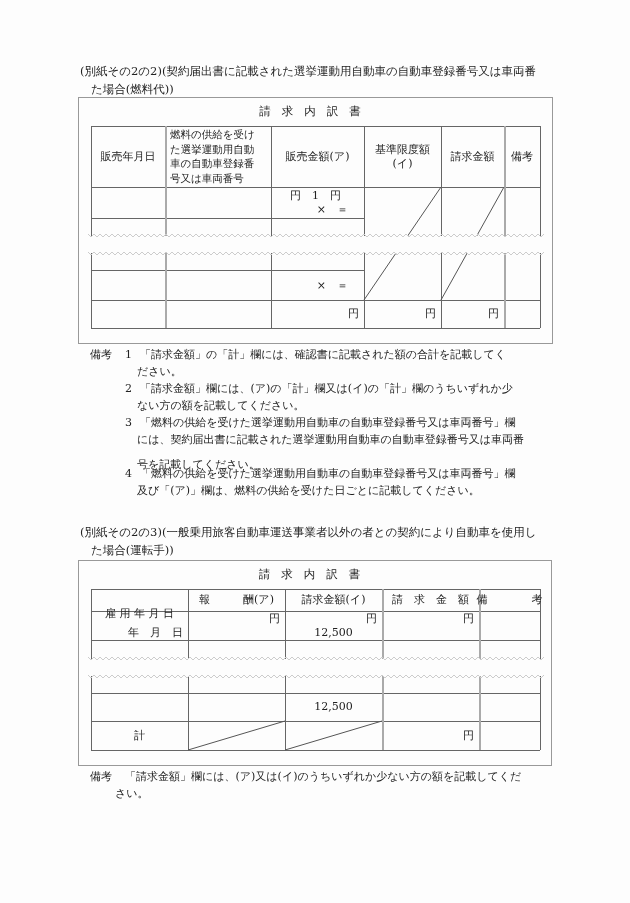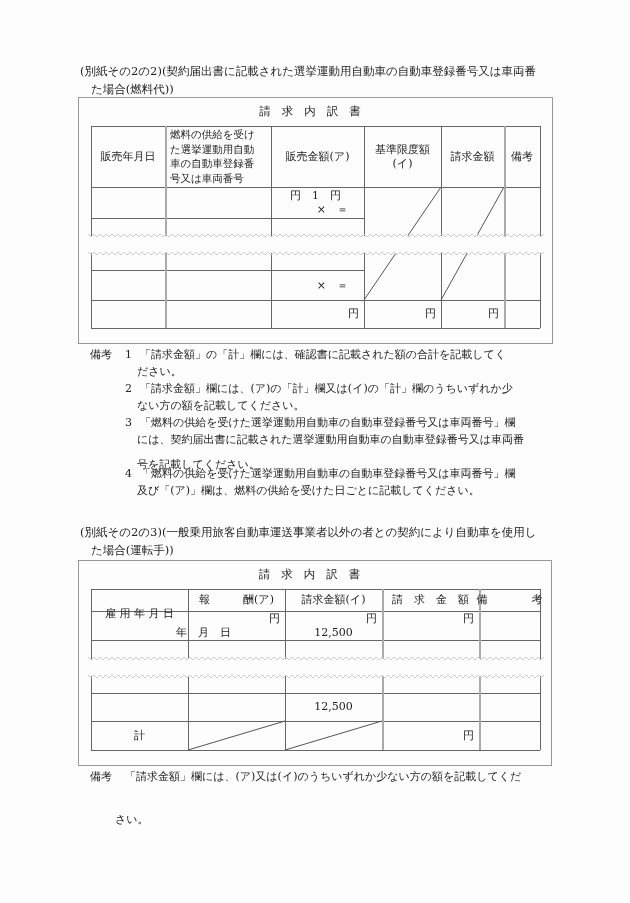--- a/index.html
+++ b/index.html
@@ -144,26 +144,26 @@
 
   <div class="cell center" style="left:91px;top:589px;width:97px;height:22px;white-space:pre;margin-top:14px;">雇 用 年 月 日</div>
   <div class="cell center" style="left:188px;top:589px;width:97px;height:22px;white-space:pre;">報　　　酬(ア)</div>
   <div class="cell center" style="left:285px;top:589px;width:97px;height:22px;">請求金額(イ)</div>
   <div class="cell center" style="left:382px;top:589px;width:97px;height:22px;white-space:pre;">請　求　金　額</div>
   <div class="cell center" style="left:479px;top:589px;width:61px;height:22px;white-space:pre;">備　　　　考</div>
 
   <div class="cell right" style="left:188px;top:612px;width:97px;">円</div>
   <div class="cell right" style="left:285px;top:612px;width:97px;">円</div>
   <div class="cell right" style="left:382px;top:612px;width:97px;">円</div>
-  <div class="cell right" style="left:91px;top:626px;width:97px;white-space:pre;margin-left:48px;">年　月　日</div>
+  <div class="cell right" style="left:91px;top:626px;width:97px;white-space:pre;">年　月　日</div>
   <div class="cell center" style="left:285px;top:626px;width:97px;">12,500</div>
 
   <div class="cell center" style="left:285px;top:693px;width:97px;height:28px;">12,500</div>
 
   <div class="cell center" style="left:91px;top:721px;width:97px;height:29px;">計</div>
   <div class="cell right" style="left:382px;top:729px;width:97px;">円</div>
 </div>
 
 <div>
   <div class="note" style="left:90px;top:768px;">備考</div>
   <div class="note" style="left:125px;top:768px;">「請求金額」欄には、(ア)又は(イ)のうちいずれか少ない方の額を記載してくだ</div>
-  <div class="note" style="left:115px;top:811px;">さい。</div>
+  <div class="note" style="left:115px;top:785px;">さい。</div>
 </div>
 
 </body></html>

